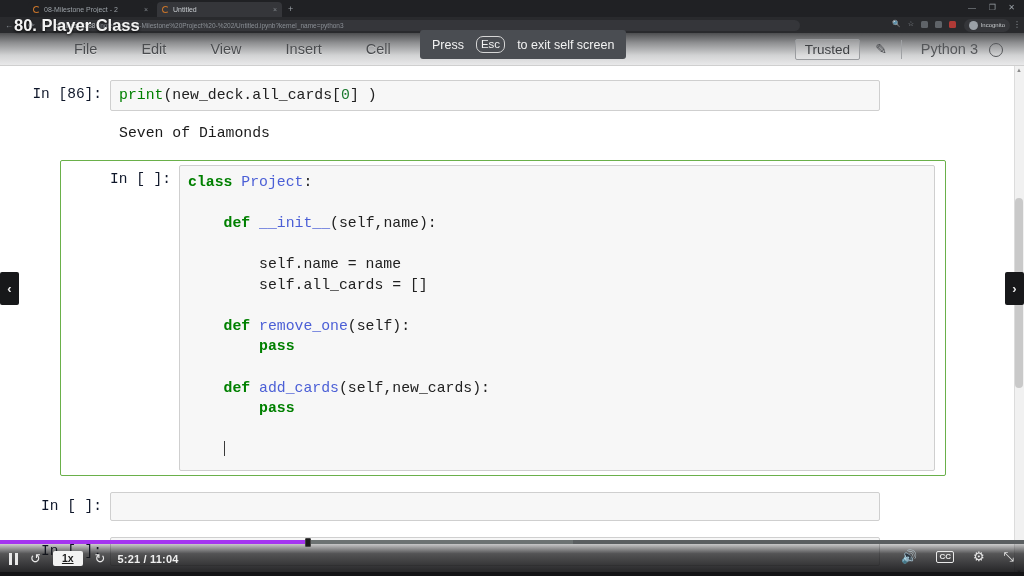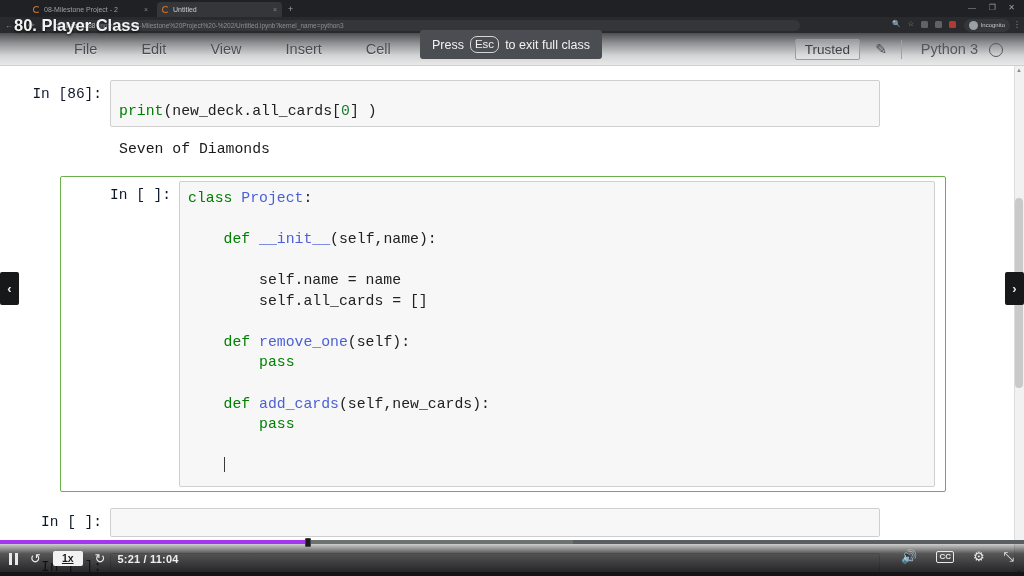--- a/index.html
+++ b/index.html
@@ -103,27 +103,27 @@
   .nb-arrow.up { top:1px; } .nb-arrow.dn { bottom:1px; }
 
   .cell-row { position:relative; width:964px; margin:0 0 0 0; display:flex; }
   .prompt {
     flex:0 0 110px; text-align:right; padding-right:8px;
     font-family:"Liberation Mono", monospace; font-size:14.5px; color:#0f172a;
     line-height:1.35; padding-top:5px; white-space:pre;
   }
   .input-area {
     flex:1 1 auto; background:#f7f7f7; border:1px solid #cfcfcf; border-radius:2px;
-    padding:20px 0 4px 8px; min-height:26px;
+    padding:4px 0 4px 8px; min-height:26px;
   }
   .code {
     font-family:"Liberation Mono", monospace; font-size:14.8px; line-height:20.6px;
     color:#212121; white-space:pre; tab-size:4;
   }
-  .k { color:#008000; font-weight:normal; }         
+  .k { color:#008000; font-weight:bold; }         
   .fn { color:#4b5fd6; }                           
   .bi { color:#008000; }                           
   .num { color:#1a7a2e; }                          
   .out-row { position:relative; width:964px; display:flex; }
   .out-pad { flex:0 0 110px; }
   .out-text {
     flex:1 1 auto; padding-left:9px;
     font-family:"Liberation Mono", monospace; font-size:14.8px; line-height:20px; color:#1a1a1a;
     white-space:pre;
   }
@@ -142,21 +142,21 @@
   
   .lecture-title {
     position:absolute; left:14px; top:16px; z-index:40;
     font-size:16.5px; font-weight:bold; color:#f3f3f3;
     text-shadow:0 1px 3px rgba(0,0,0,.85);
   }
   .esc-toast {
     position:absolute; left:420px; top:30px; z-index:40;
     background:#4a4d52; color:#f2f2f2;
     padding:6px 12px; border-radius:3px;
-    display:flex; align-items:center; gap:6px;
+    display:flex; align-items:center; gap:12px;
     font-size:12.5px;
   }
   .esc-key {
     border:1px solid #d6d6d6; border-radius:7px; padding:0px 4px;
     font-size:11.5px; line-height:15px;
   }
   .nav-arrow {
     position:absolute; top:272px; z-index:40; width:19px; height:33px;
     background:#17181a; color:#e8e8e8;
     display:flex; align-items:center; justify-content:center;
@@ -319,21 +319,21 @@
       </div>
       <div class="kebab">⋮</div>
     </div>
   </div>
 
   <div class="lecture-title">80. Player Class</div>
 
   <div class="esc-toast">
     <span>Press</span>
     <span class="esc-key">Esc</span>
-    <span>to exit full class</span>
+    <span>to exit self screen</span>
   </div>
 
   <div class="nav-arrow left">‹</div>
   <div class="nav-arrow right">›</div>
 
   <div class="watermark">udemy</div>
 
   <div class="player-bar">
     <div class="progress-track">
       <div class="progress-buffer" id="pBuf" style="width: 56%;"></div>

